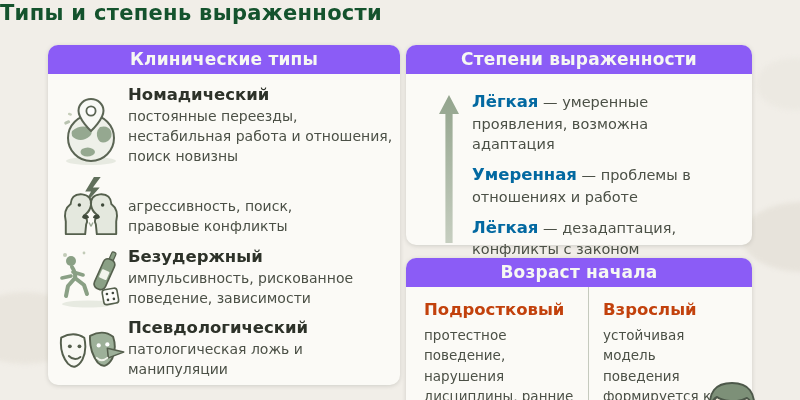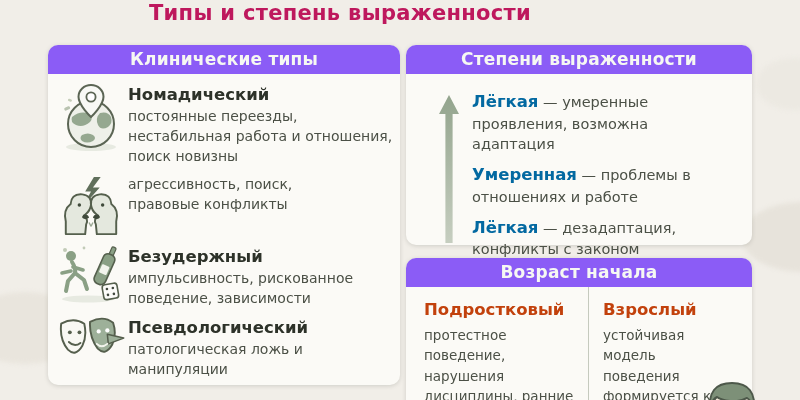--- a/index.html
+++ b/index.html
@@ -3,31 +3,31 @@
 <meta charset="utf-8">
 <style>
   html,body{margin:0;padding:0;}
   body{width:800px;height:400px;overflow:hidden;position:relative;
        background:#f1eee8;font-family:"DejaVu Sans",sans-serif;color:#4b5046;}
   .stage{position:absolute;left:0;top:0;width:800px;height:400px;overflow:hidden;}
   .cloud{position:absolute;background:#e9e5dd;border-radius:50%;filter:blur(2px);}
   .cloud.c1{left:-34px;top:292px;width:118px;height:72px;}
   .cloud.c2{left:742px;top:202px;width:120px;height:70px;background:#e7e3db;}
   .cloud.c3{left:756px;top:58px;width:76px;height:52px;background:#ece9e2;}
-  .page-title{position:absolute;top:1px;left:0;width:680px;text-align:center;
-       font-size:21px;font-weight:600;color:#be185d;letter-spacing:.3px;}
+  .page-title{position:absolute;top:1px;left:0;width:680px;
+       font-size:21px;font-weight:600;color:#14532d;letter-spacing:.3px;}
   .card{position:absolute;background:#fbfaf6;border-radius:10px;
        box-shadow:0 1px 4px rgba(90,95,85,.22);}
   .card-header{background:#8b5cf6;color:#f6f8f3;font-weight:bold;font-size:17px;
        text-align:center;border-radius:10px 10px 0 0;height:29px;line-height:29px;
        letter-spacing:.2px;}
   
   #clinical{left:48px;top:45px;width:352px;height:340px;}
   .type-list{padding:9px 6px 0 6px;}
-  .type-item{display:flex;align-items:flex-start;margin-bottom:8px;}
+  .type-item{display:flex;align-items:flex-end;margin-bottom:8px;}
   .type-icon{flex:0 0 74px;display:flex;justify-content:center;}
   .type-title{font-size:16.5px;font-weight:bold;color:#2d3229;margin:2px 0 3px;}
   .type-desc{font-size:14px;line-height:1.42;color:#4b5046;width:268px;}
   .type-desc.w-narrow{width:214px;}
   
   #severity{left:406px;top:45px;width:346px;height:200px;}
   .sev-body{position:relative;padding:17px 10px 0 66px;}
   .sev-arrow{position:absolute;left:32px;top:21px;}
   .sev-item{width:262px;font-size:14.5px;line-height:1.38;margin-bottom:10px;}
   .sev-item b{font-size:16.5px;color:#0369a1;}

